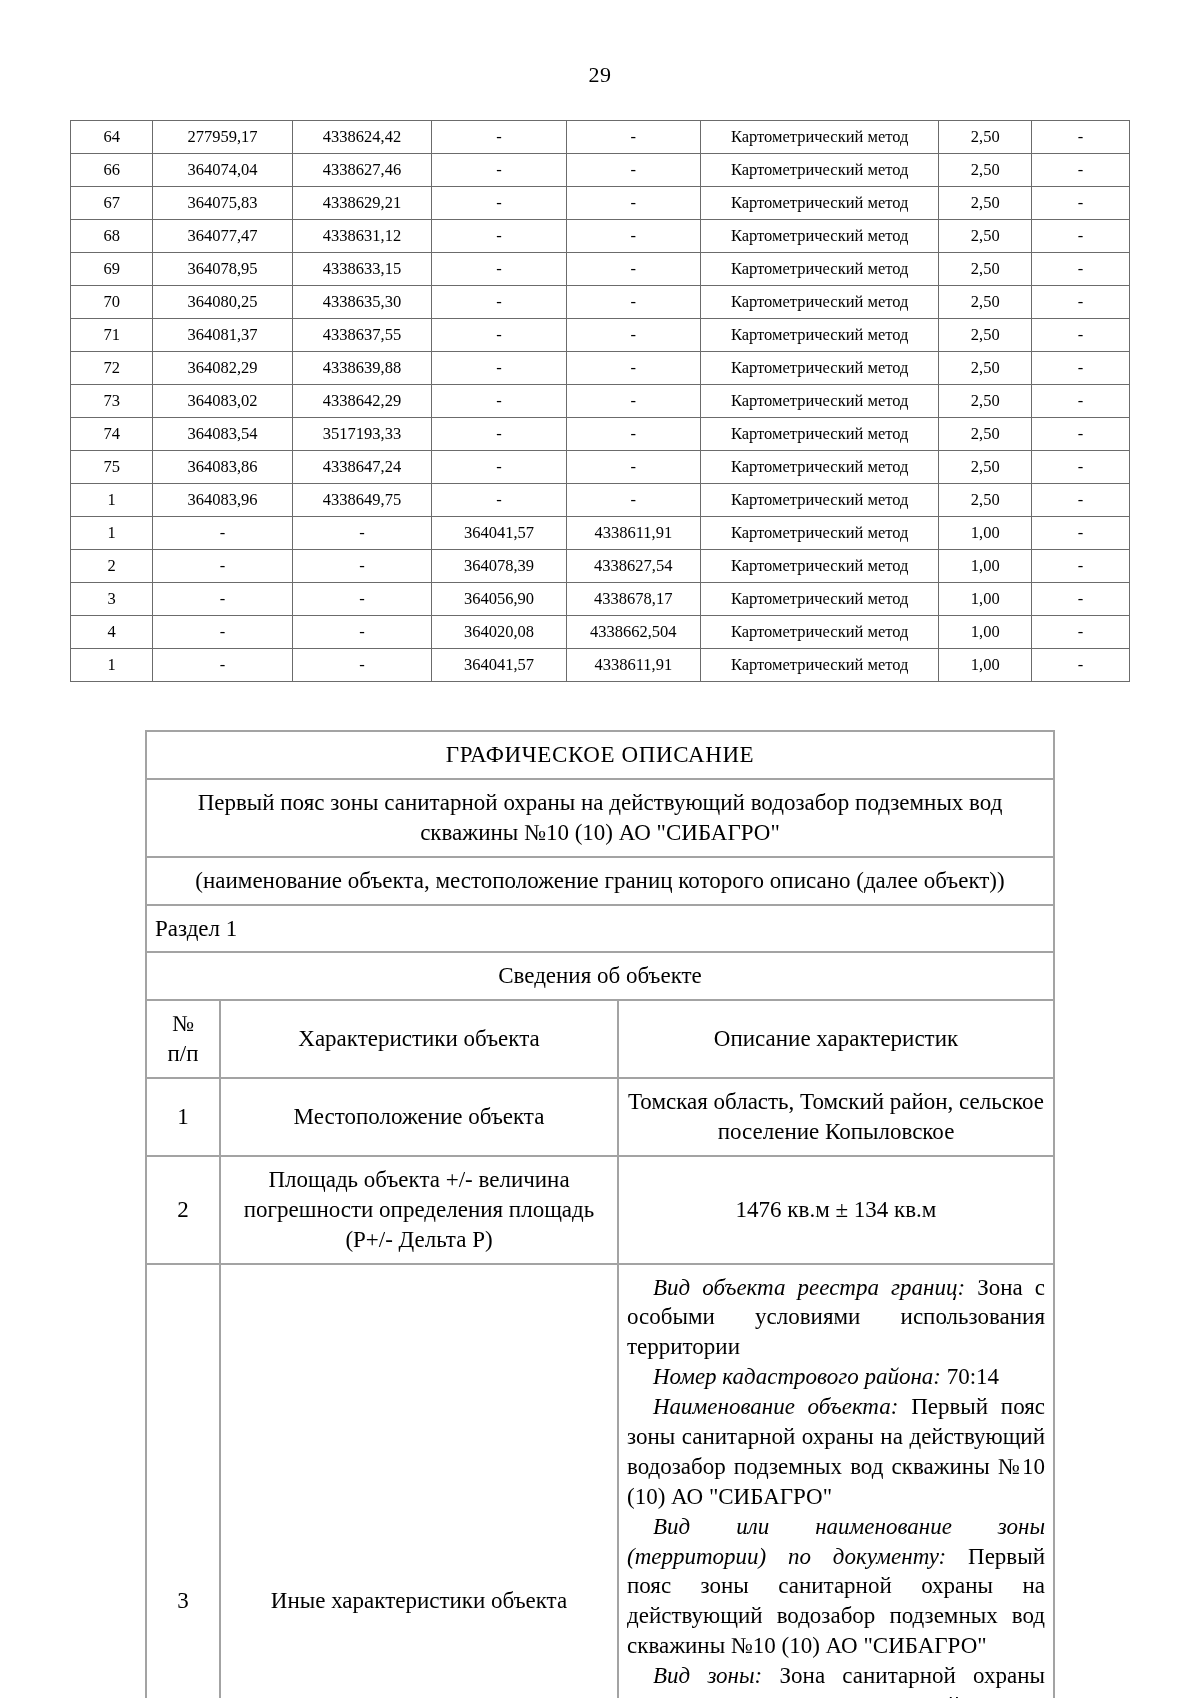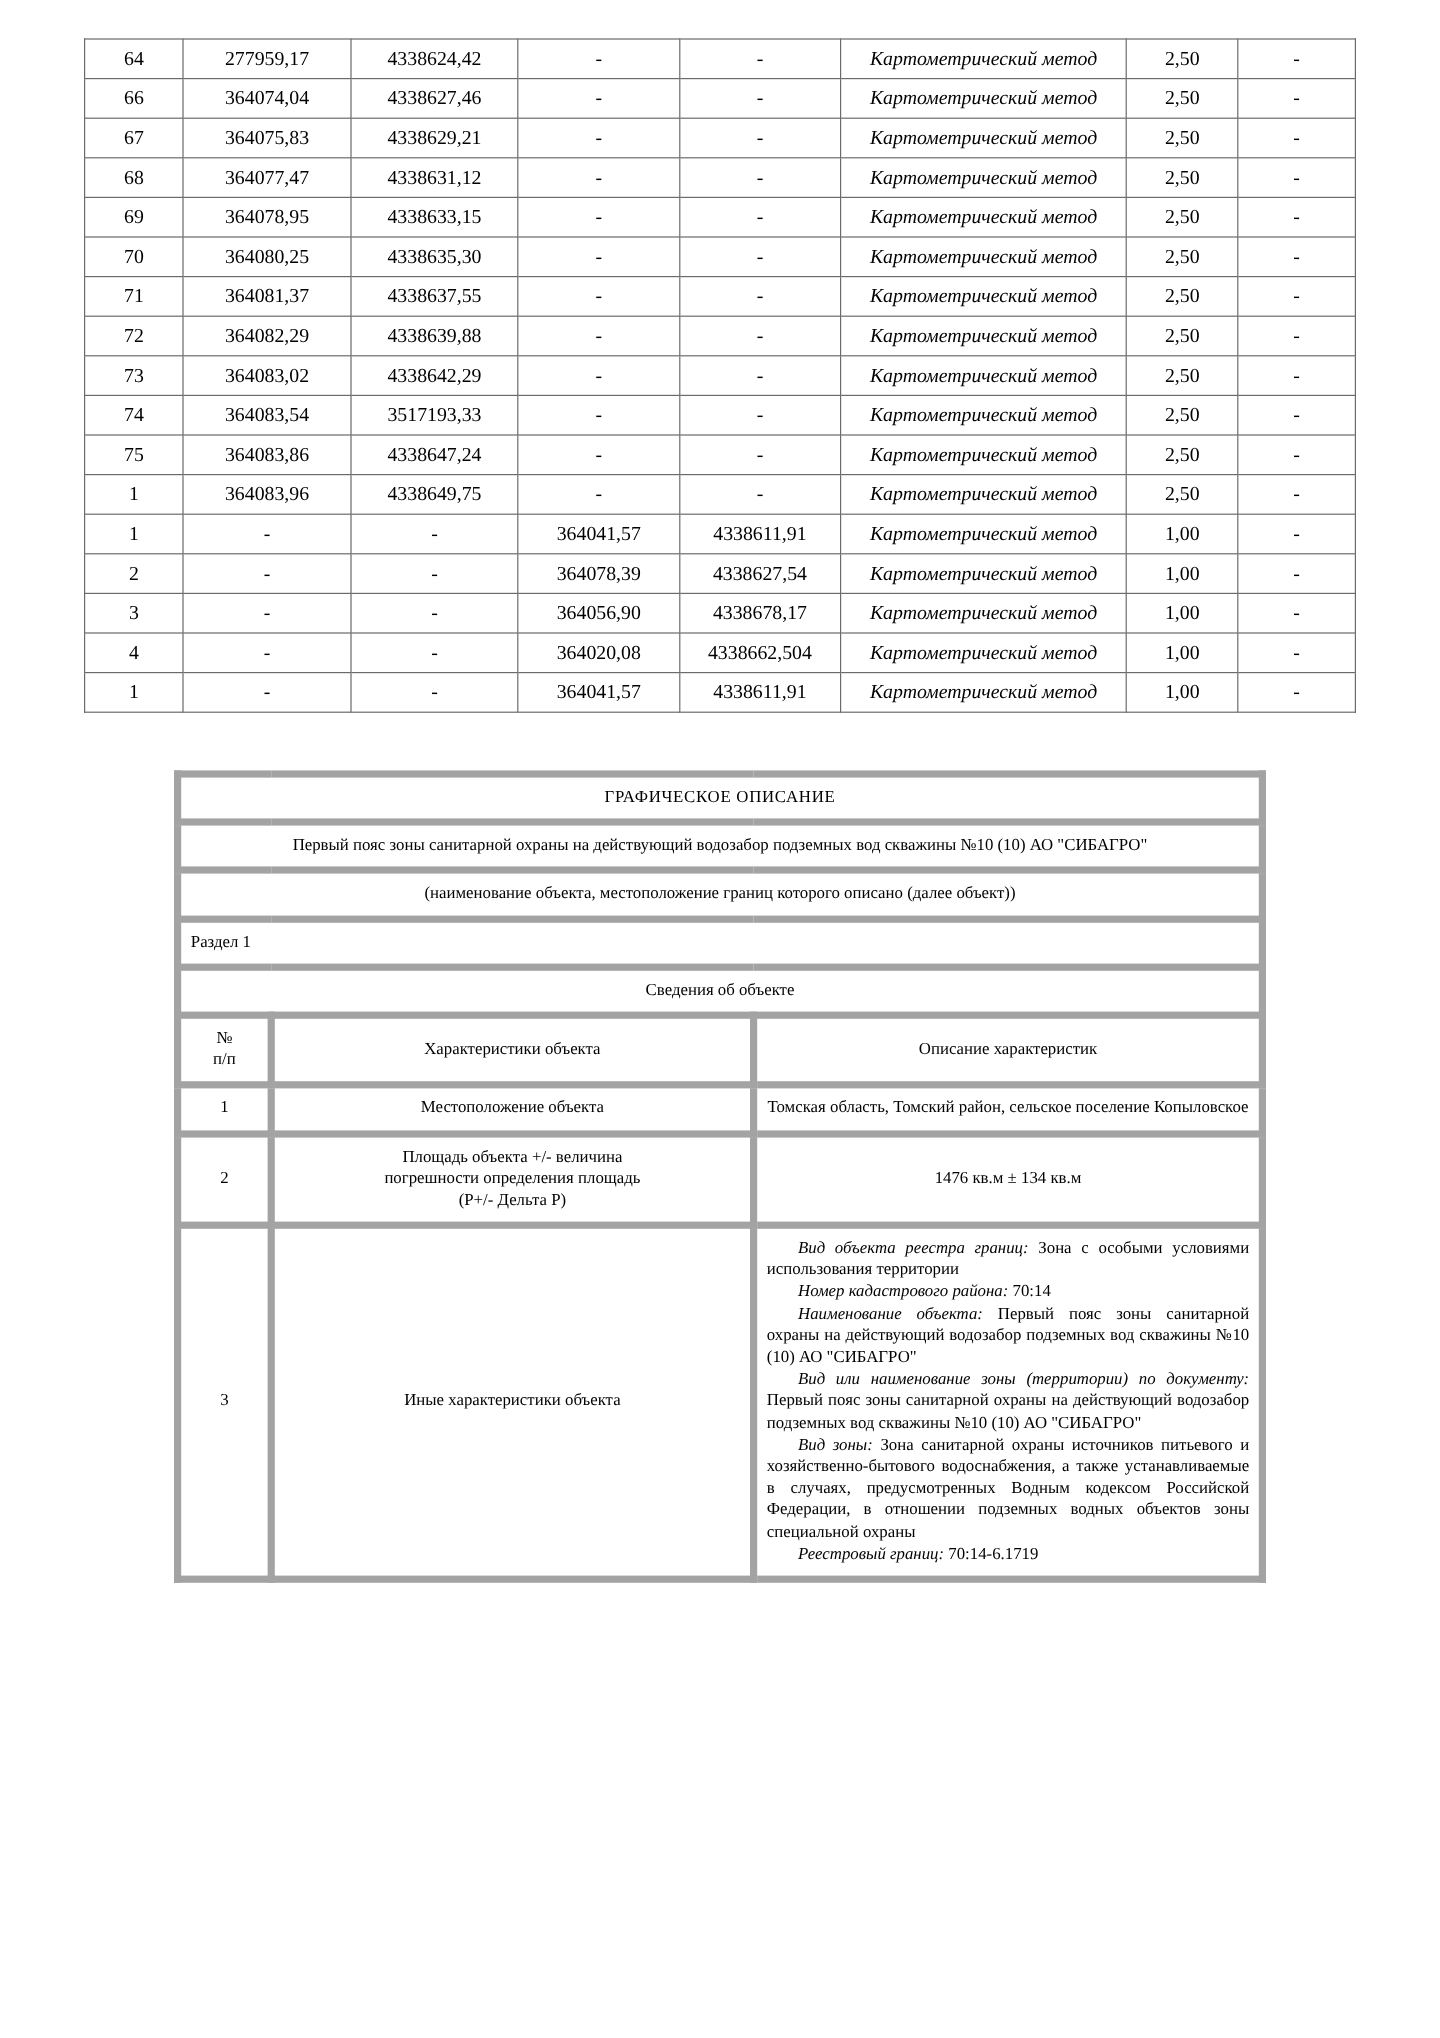--- a/index.html
+++ b/index.html
@@ -47,34 +47,34 @@
     height: 30px;
     padding: 1px 4px;
     line-height: 1.15;
     white-space: nowrap;
   }
   table.coords td.c-num { width: 70px; }
   table.coords td.c-x1 { width: 125px; }
   table.coords td.c-y1 { width: 125px; }
   table.coords td.c-x2 { width: 120px; }
   table.coords td.c-y2 { width: 120px; }
-  table.coords td.c-method { width: 220px; font-style: italic; }
+  table.coords td.c-method { width: 220px; }
   table.coords td.c-err { width: 80px; }
   table.coords td.c-last { width: 85px; }
 
   
   .gd-wrap {
     margin: 48px auto 0 auto;
     width: 910px;
   }
   table.gd td {
-    border: 6px solid #a3a3a3;
+    border: 2px solid #a3a3a3;
     vertical-align: middle;
     padding: 8px 8px;
-    font-size: 14px;
+    font-size: 23px;
     line-height: 1.3;
   }
   td.gd-title {
     text-align: center;
     font-size: 21px;
     padding: 22px 8px 24px 8px;
     letter-spacing: 0.6px;
   }
   td.gd-object {
     text-align: center;
@@ -149,20 +149,21 @@
     text-align: justify;
   }
   .para:last-child { text-align: left; }
   .it { font-style: italic; }
 </style>
 </head>
 <body>
 
 <div class="page">
 
+  <div class="page-number">29</div>
 
   <div class="coord-wrap">
     <table class="coords">
       <tbody id="coord-body">
           <tr>
             <td class="c-num">64</td>
             <td class="c-x1">277959,17</td>
             <td class="c-y1">4338624,42</td>
             <td class="c-x2">-</td>
             <td class="c-y2">-</td>

